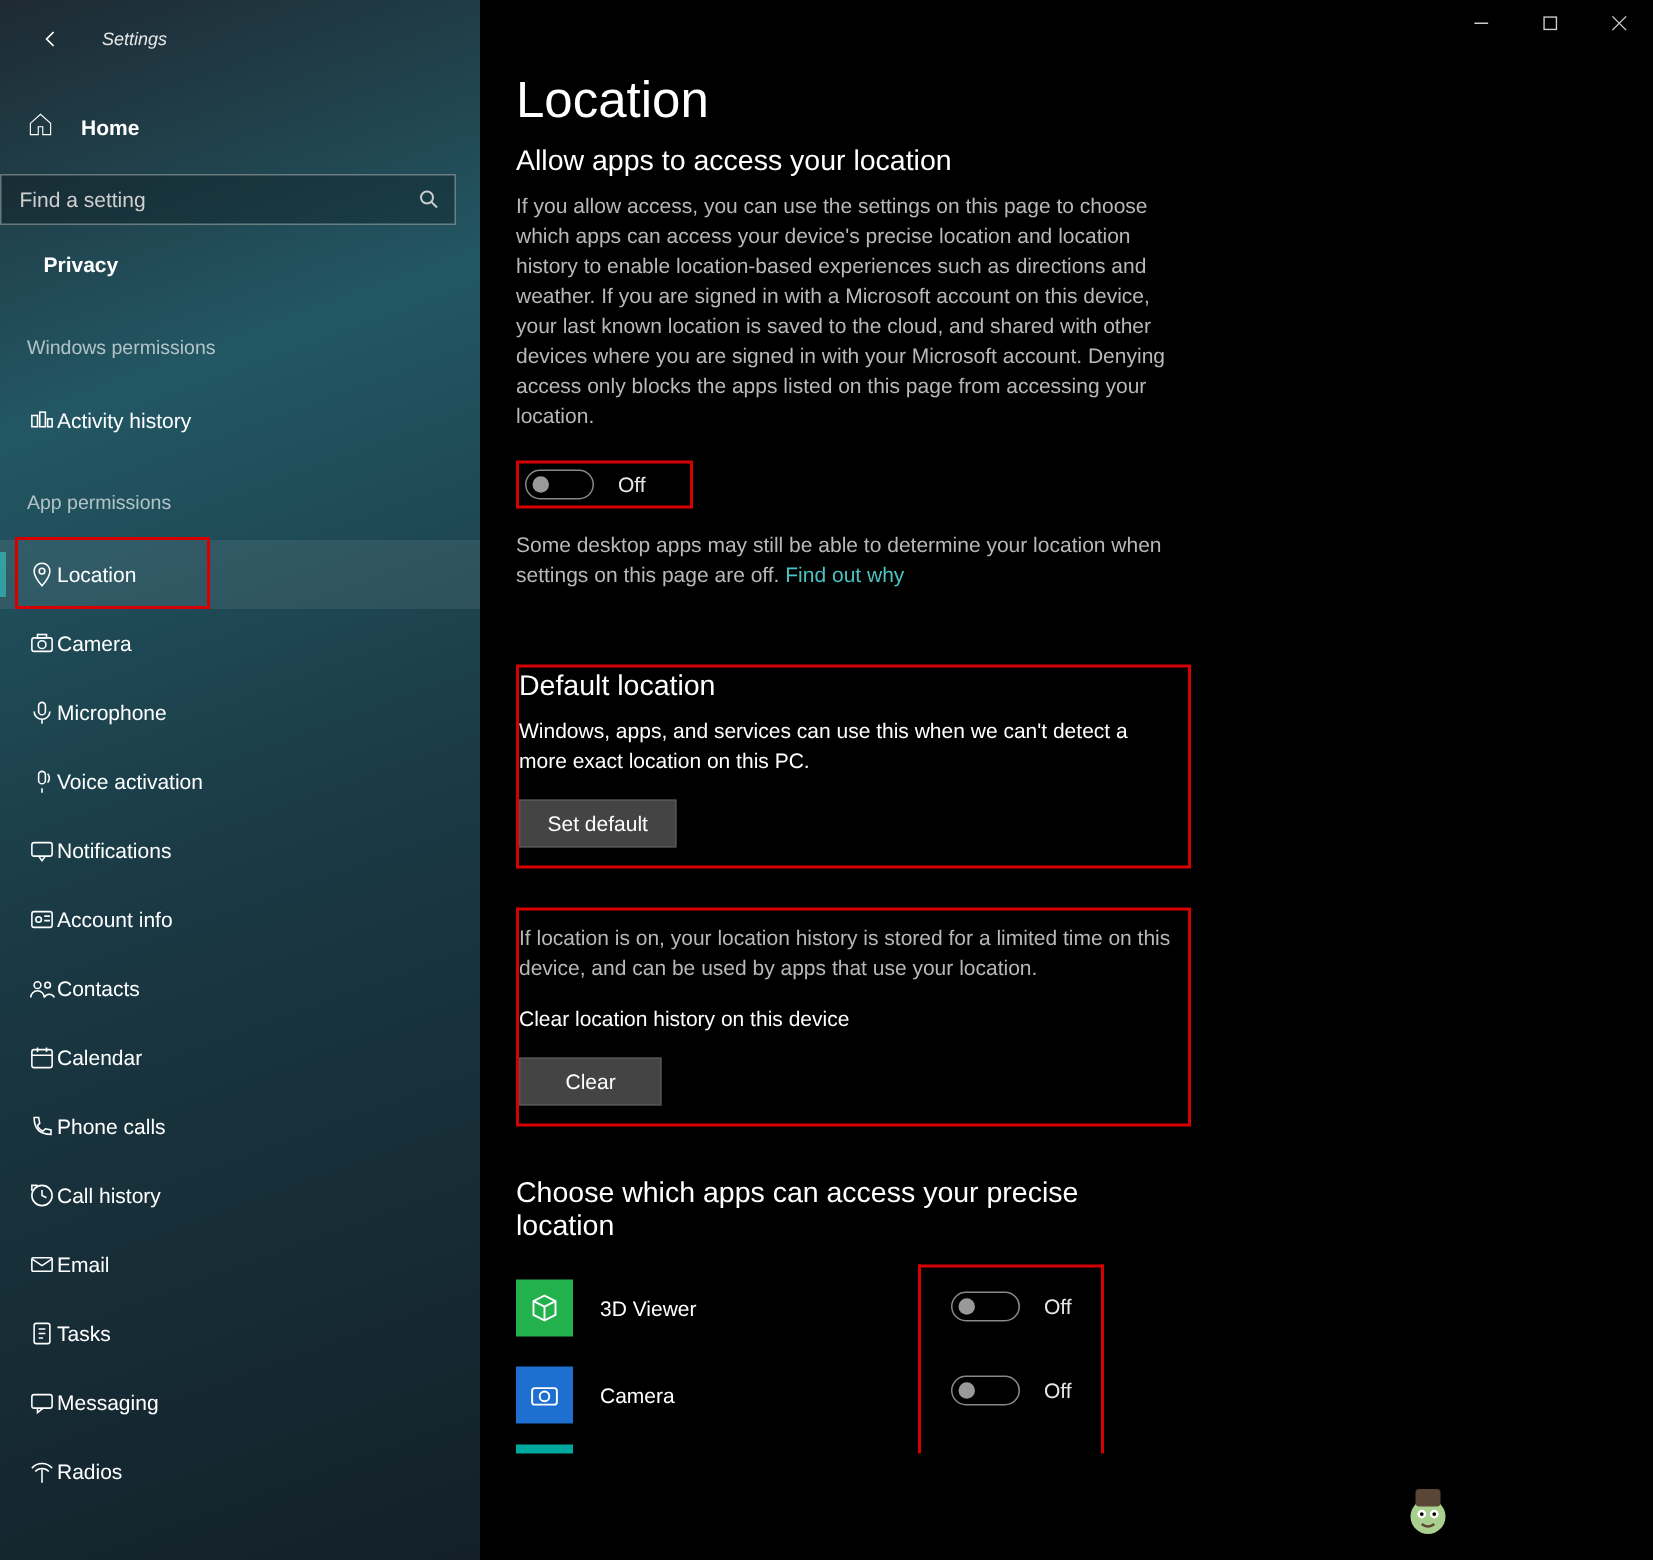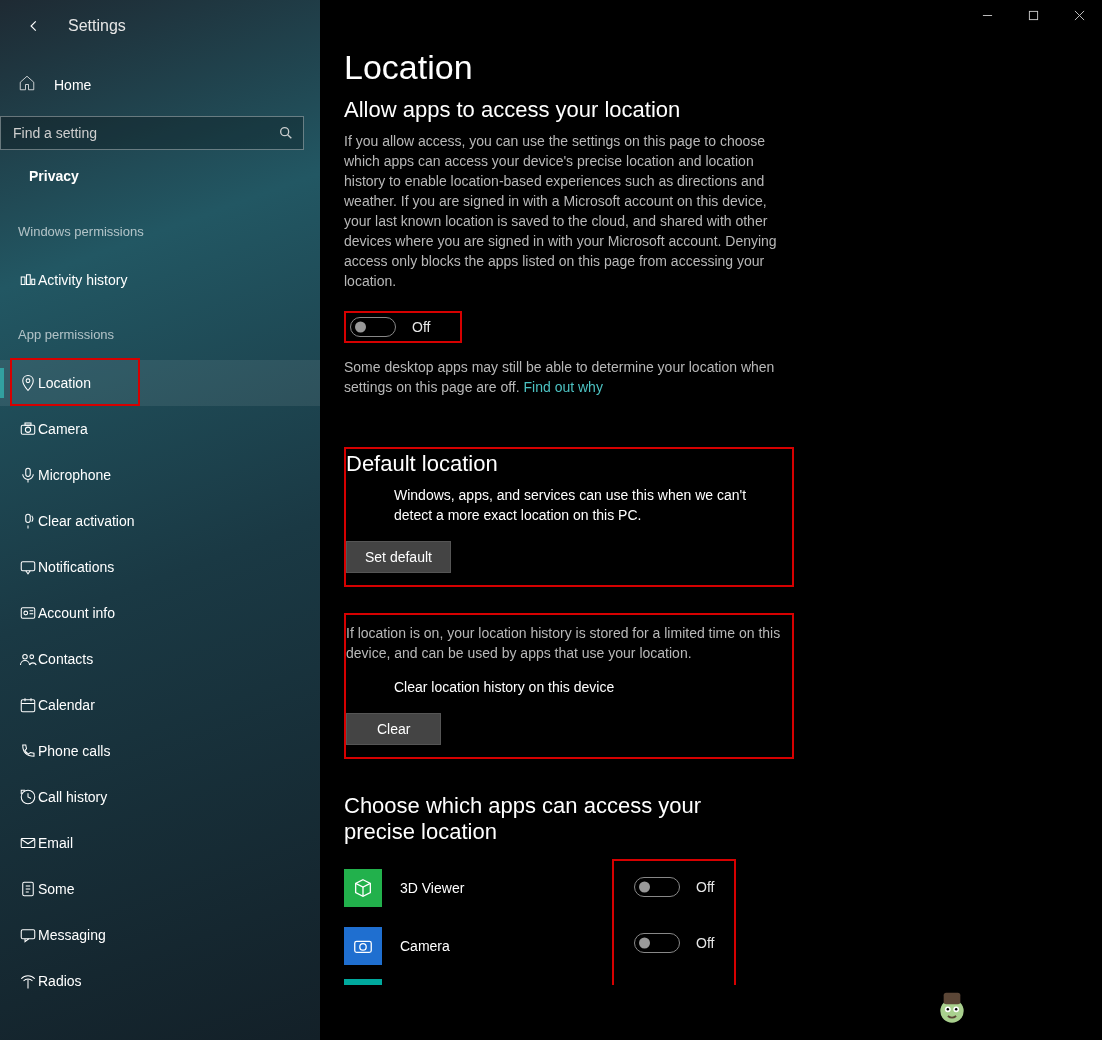--- a/index.html
+++ b/index.html
@@ -44,29 +44,29 @@
     gap: 22px;
     padding: 6px 0 0 22px;
     height: 34px;
   }
   .back-btn {
     width: 24px; height: 24px;
     display:flex; align-items:center; justify-content:center;
     cursor: pointer;
   }
   .back-btn svg { width: 14px; height: 14px; stroke:#fff; }
-  .app-title { font-size: 16px; color:#e6e6e6; }
+  .app-title { font-size: 12px; color:#e6e6e6;font-style:italic; }
   .sb-home {
     display:flex; align-items:center; gap:18px;
     margin: 30px 0 16px 18px;
     height: 30px;
     cursor: pointer;
   }
   .sb-home svg { width:18px; height:18px; stroke:#fff; fill:none; }
-  .sb-home-label { font-size: 14px; }
+  .sb-home-label { font-size: 14px; font-weight: bold; }
   .search-row {
     margin: 0 16px 18px 0;
     position: relative;
   }
   .search-input {
     width: 100%;
     height: 34px;
     background: rgba(0,0,0,0.25);
     border: 1px solid rgba(255,255,255,0.35);
     outline: none;
@@ -131,29 +131,29 @@
     position: relative;
     max-width: 782px;
   }
   .content { max-width: 470px; }
   h1.page-title {
     margin:0 0 10px 0;
     font-size: 34px; font-weight: 400;
   }
   h2.section-title {
     margin: 10px 0 8px 0;
-    font-size: 22px; font-weight: 400;
+    font-size: 19px; font-weight: 400;
   }
   .body-text {
     font-size: 14px; line-height: 20px;
     color: var(--fg-dim);
     margin: 6px 0;
     max-width: 440px;
   }
-  .body-text.white { color:#fff;margin-left:48px; }
+  .body-text.white { color:#fff; }
   a.inline-link { color: var(--link); text-decoration:none; cursor:pointer; }
   
   .toggle-row {
     display:inline-flex; align-items:center; gap:16px;
     padding: 4px 72px 4px 4px;
     margin: 14px 0 8px 0;
   }
   .toggle-row.boxed { border:2px solid var(--border-highlight); padding-right:30px;}
   .toggle {
     width: 46px; height: 20px;
@@ -326,21 +326,21 @@
         <span>Microphone</span>
       </li>
       <li class="sb-item">
         <span class="ic">
           <svg viewBox="0 0 24 24">
               <rect x="9" y="3" width="6" height="11" rx="3"></rect>
               <path d="M17 5 q3 4 0 8"></path>
               <line x1="12" y1="18" x2="12" y2="22"></line>
             </svg>
         </span>
-        <span>Clear activation</span>
+        <span>Voice activation</span>
       </li>
       <li class="sb-item">
         <span class="ic">
           <svg viewBox="0 0 24 24">
               <rect x="3" y="5" width="18" height="12" rx="2"></rect>
               <polyline points="9 17 12 21 15 17"></polyline>
             </svg>
         </span>
         <span>Notifications</span>
       </li>
@@ -406,21 +406,21 @@
       </li>
       <li class="sb-item">
         <span class="ic">
           <svg viewBox="0 0 24 24">
               <rect x="5" y="3" width="14" height="18" rx="2"></rect>
               <line x1="9" y1="8" x2="15" y2="8"></line>
               <line x1="9" y1="12" x2="15" y2="12"></line>
               <line x1="9" y1="16" x2="13" y2="16"></line>
             </svg>
         </span>
-        <span>Some</span>
+        <span>Tasks</span>
       </li>
       <li class="sb-item">
         <span class="ic">
           <svg viewBox="0 0 24 24">
               <rect x="3" y="5" width="18" height="12" rx="2"></rect>
               <polyline points="8 17 8 21 13 17"></polyline>
             </svg>
         </span>
         <span>Messaging</span>
       </li>

